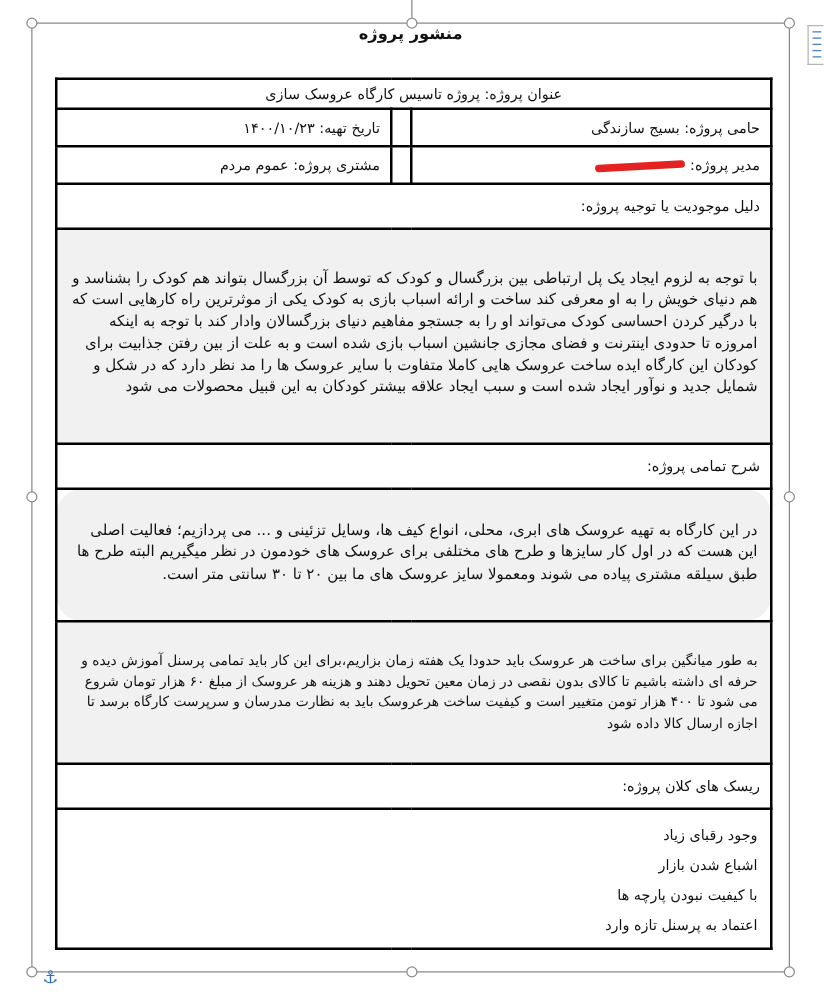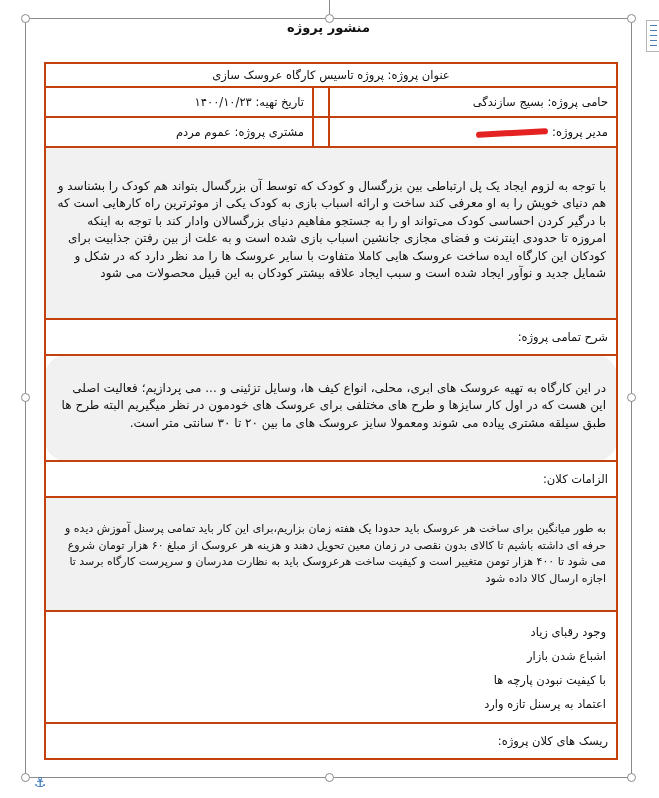--- a/index.html
+++ b/index.html
@@ -24,21 +24,21 @@
   .layout-icon i { display:block; height:1px; background:#4a7fb8; margin:4px 2px 0 3px; }
   .anchor { position:absolute; left:34px; top:775px; color:#2c6fb5; font-size:14px; line-height:14px; }
   .title {
     position:absolute; left:25px; top:20px; width:607px; text-align:center;
     font-weight:bold; font-size:13px; direction:rtl;
   }
   .doc {
     position:absolute; left:44px; top:62px; width:574px; border-collapse:collapse; direction:rtl;
     font-size:11.5px;
   }
-  .doc td { border:2px solid #c2410c; padding:3px 8px; vertical-align:middle; text-align:right; }
+  .doc td { border:2px solid #000000; padding:3px 8px; vertical-align:middle; text-align:right; }
   .row-title td { text-align:center; height:16px; }
   .row-meta td { height:22px; }
   .spacer-col { width:14px; padding:0 !important; }
   .label-cell { height:28px; }
   .shade { background:#f1f1f1; }
   .body-text { line-height:17.5px; font-size:12px; text-align:justify;margin-left:12px; }
   .risk-list div { line-height:24px; font-size:11.5px; }
   .redact {
     display:inline-block; width:72px; height:6px; background:#e52222; border-radius:4px;
     vertical-align:middle; transform:rotate(-3deg);
@@ -82,42 +82,42 @@
   <tr class="row-meta">
     <td>
       <span>مدیر پروژه:</span>
       <span class="redact"></span>
     </td>
     <td class="spacer-col"></td>
     <td>مشتری پروژه: عموم مردم</td>
   </tr>
 
   <tr>
+        <td colspan="3" class="label-cell">دلیل موجودیت یا توجیه پروژه:</td>
+      </tr>
+  <tr>
         <td colspan="3" class="shade body-text" style="padding:8px 10px 14px;height:148px;">با توجه به لزوم ایجاد یک پل ارتباطی بین بزرگسال و کودک که توسط آن بزرگسال بتواند هم کودک را بشناسد و هم دنیای خویش را به او معرفی کند ساخت و ارائه اسباب بازی به کودک یکی از موثرترین راه کارهایی است که با درگیر کردن احساسی کودک می‌تواند او را به جستجو مفاهیم دنیای بزرگسالان وادار کند با توجه به اینکه امروزه تا حدودی اینترنت و فضای مجازی جانشین اسباب بازی شده است و به علت از بین رفتن جذابیت برای کودکان این کارگاه ایده ساخت عروسک هایی کاملا متفاوت با سایر عروسک ها را مد نظر دارد که در شکل و شمایل جدید و نوآور ایجاد شده است و سبب ایجاد علاقه بیشتر کودکان به این قبیل محصولات می شود</td>
       </tr>
 
   <tr>
         <td colspan="3" class="label-cell">شرح تمامی پروژه:</td>
       </tr>
   <tr>
         <td colspan="3" class="shade body-text" style="padding:6px 10px 10px;height:88px;border-radius:21px;">در این کارگاه به تهیه عروسک های ابری، محلی، انواع کیف ها، وسایل تزئینی و ... می پردازیم؛ فعالیت اصلی این هست که در اول کار سایزها و طرح های مختلفی برای عروسک های خودمون در نظر میگیریم البته طرح ها طبق سیلقه مشتری پیاده می شوند ومعمولا سایز عروسک های ما بین ۲۰ تا ۳۰ سانتی متر است.</td>
       </tr>
 
   <tr>
-        <td colspan="3" class="label-cell">الزامات کلان:</td>
-      </tr>
-  <tr>
         <td colspan="3" class="shade body-text" style="padding:6px 10px 6px;height:100px;font-size:11px;line-height:16.5px;">به طور میانگین برای ساخت هر عروسک باید حدودا یک هفته زمان بزاریم،برای این کار باید تمامی پرسنل آموزش دیده و حرفه ای داشته باشیم تا کالای بدون نقصی در زمان معین تحویل دهند و هزینه هر عروسک از مبلغ ۶۰ هزار تومان شروع می شود تا ۴۰۰ هزار تومن متغییر است و کیفیت ساخت هرعروسک باید به نظارت مدرسان و سرپرست کارگاه برسد تا اجازه ارسال کالا داده شود</td>
       </tr>
 
+  <tr>
+        <td colspan="3" class="label-cell">ریسک های کلان پروژه:</td>
+      </tr>
   <tr>
     <td colspan="3" class="risk-list" style="padding:6px 10px 4px;height:100px;">
       <div>وجود رقبای زیاد</div>
       <div>اشباع شدن بازار</div>
       <div>با کیفیت نبودن پارچه ها</div>
       <div>اعتماد به پرسنل تازه وارد</div>
     </td>
   </tr>
-  <tr>
-        <td colspan="3" class="label-cell">ریسک های کلان پروژه:</td>
-      </tr>
 </tbody>
   </table>
 
 </body></html>

